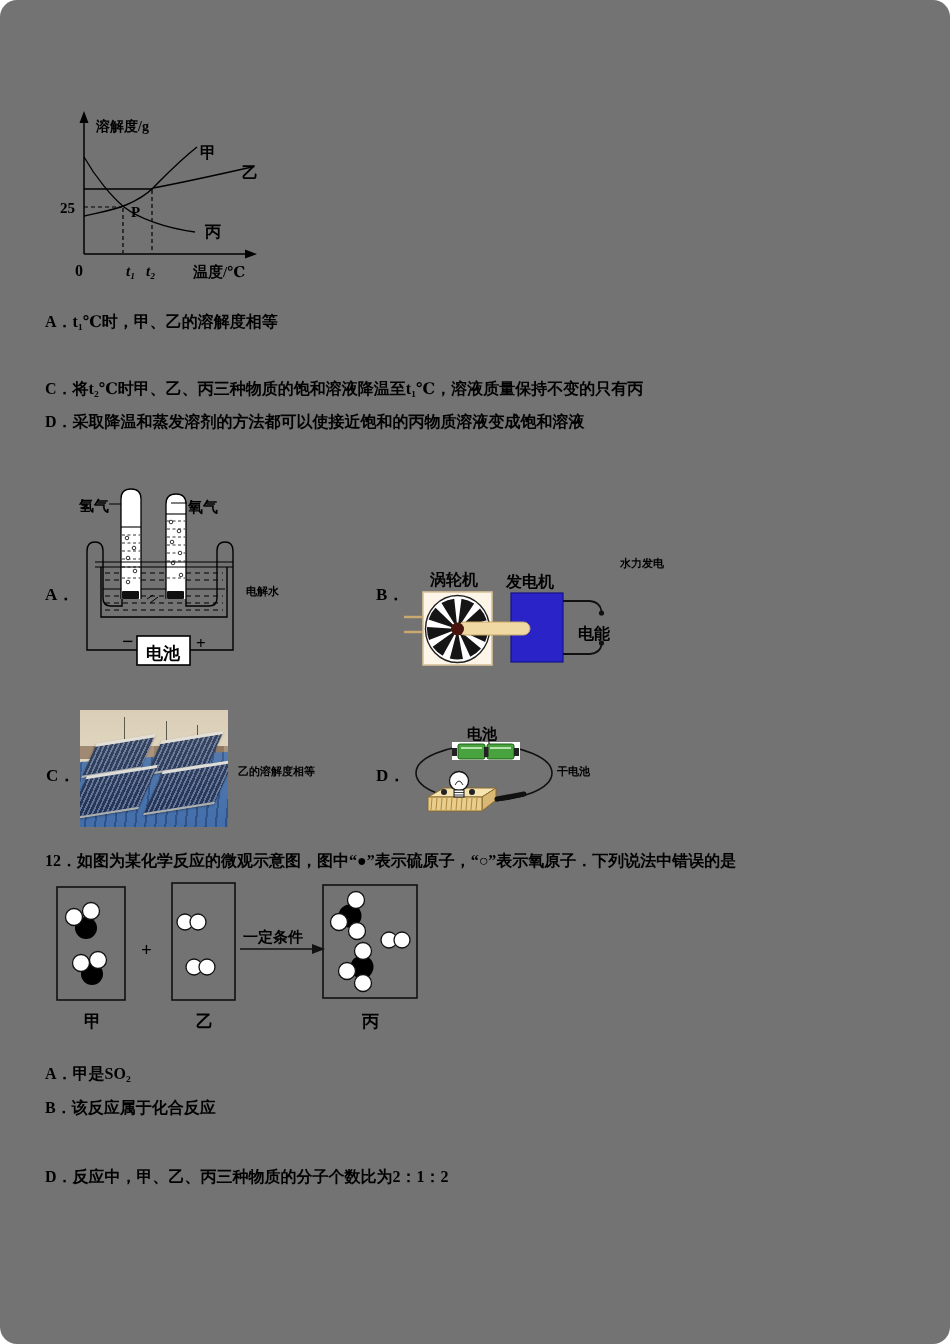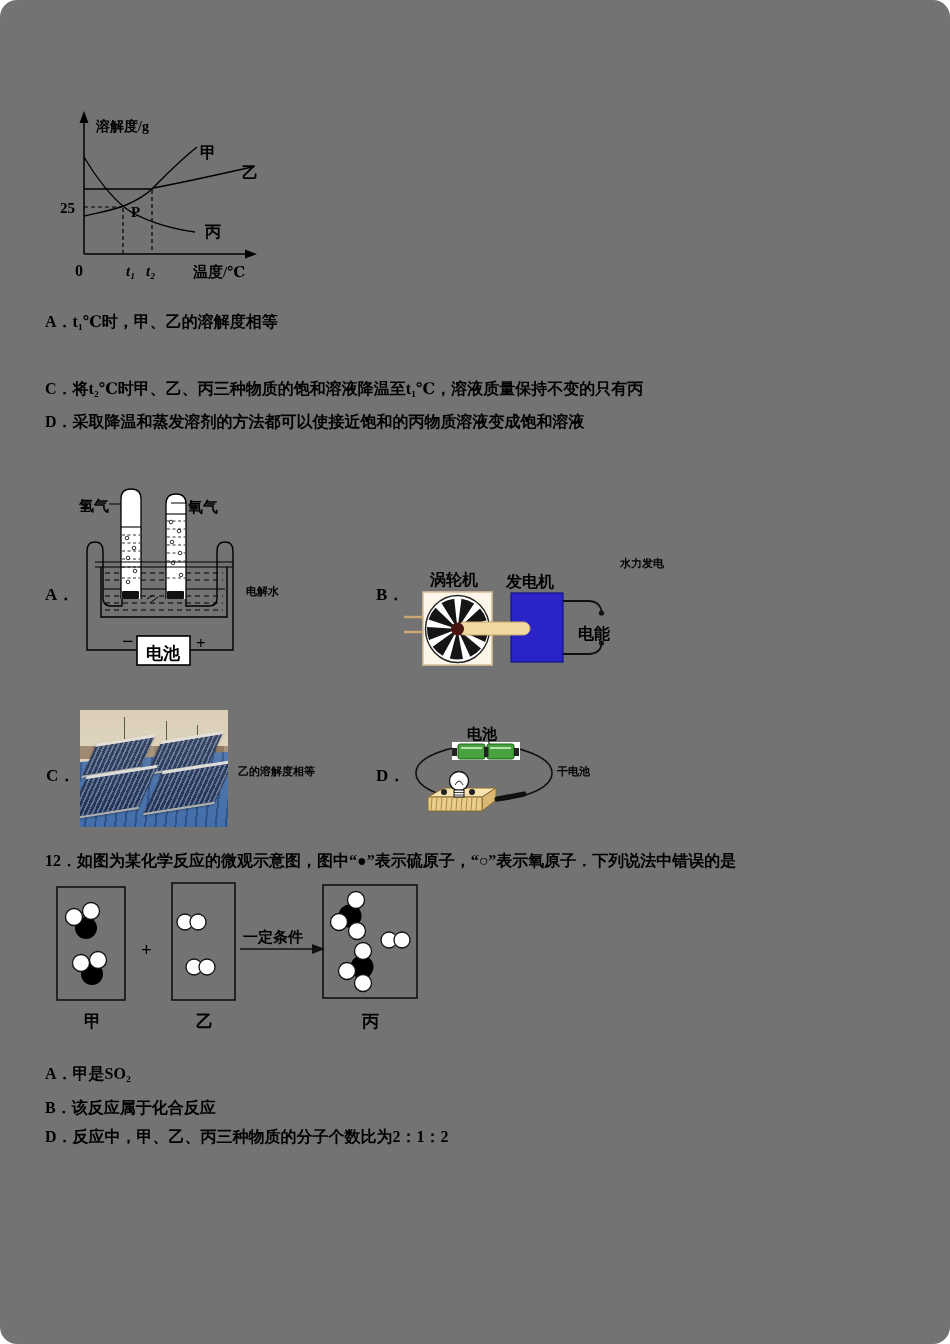--- a/index.html
+++ b/index.html
@@ -250,16 +250,16 @@
     <line x1="240" y1="949" x2="314" y2="949" stroke="#111" stroke-width="1.5"></line>
     <polygon points="325,949 312,944 312,954" fill="#111"></polygon>
     <text class="st" x="243" y="942" font-size="15">一定条件</text>
     <text class="st" x="84" y="1027" font-size="17">甲</text>
     <text class="st" x="196" y="1027" font-size="17">乙</text>
     <text class="st" x="362" y="1027" font-size="17">丙</text>
   </svg>
 
   <div class="tline" style="left:45px;top:1064px">A．甲是SO₂</div>
   <div class="tline" style="left:45px;top:1098px">B．该反应属于化合反应</div>
-  <div class="tline" style="left:45px;top:1127px">D．反应中，甲、乙、丙三种物质的分子个数比为2：1：2</div>
+  <div class="tline" style="left:45px;top:1167px">D．反应中，甲、乙、丙三种物质的分子个数比为2：1：2</div>
 
 
 </div>
 
 </body></html>

